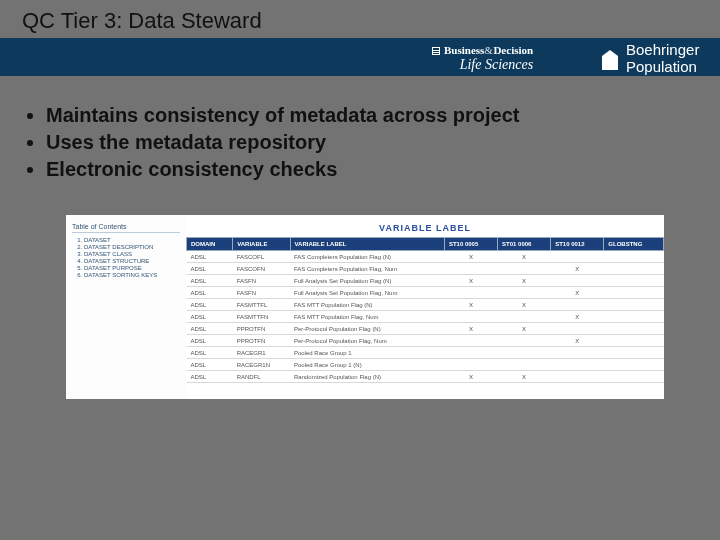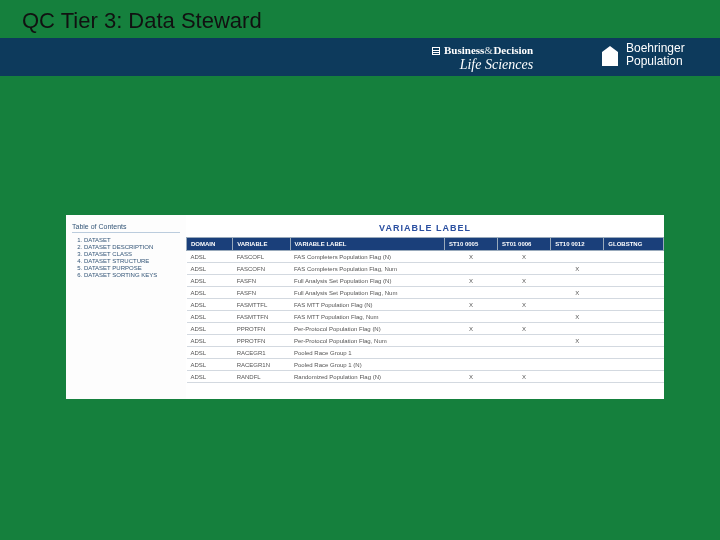--- a/index.html
+++ b/index.html
@@ -1,33 +1,33 @@
 <!DOCTYPE html>
 <html><head>
 <meta charset="utf-8">
 <style>
   * { box-sizing: border-box; margin: 0; padding: 0; }
   html, body { width: 720px; height: 540px; font-family: Arial, Helvetica, sans-serif; background: #fff; }
-  .slide { width: 720px; height: 540px; position: relative; background: #15803d; }
+  .slide { width: 720px; height: 540px; position: relative; background: #737373; }
   .header-band { position: absolute; top: 38px; left: 0; width: 720px; height: 38px; background: #0d3a5c; }
   .title { position: absolute; top: 8px; left: 22px; font-size: 22px; color: #111; }
   .title-underline { position: absolute; top: 38px; left: 20px; width: 250px; height: 1px; background: #888; }
   .logo1 { position: absolute; top: 44px; left: 432px; color: #fff; font-size: 11px; font-family: Georgia, serif; line-height: 1.1; }
   .logo1 .line1 { white-space: nowrap; }
   .logo1 .line1 .thin { font-weight: normal; opacity: .85; letter-spacing: .5px; }
   .logo1 .line1 .bold { font-weight: bold; }
   .logo1 .line2 { text-align: right; font-style: italic; font-size: 14px; margin-top: 1px; }
   .logo1 .sq { display: inline-block; width: 8px; height: 8px; border: 1px solid #fff; background: #0d3a5c; position: relative; margin-right: 4px; top: 1px; }
   .logo1 .sq::before, .logo1 .sq::after { content: ""; position: absolute; background: #fff; height: 1px; width: 6px; left: 0; }
   .logo1 .sq::before { top: 2px; }
   .logo1 .sq::after { top: 4px; }
   .logo2 { position: absolute; top: 42px; left: 600px; color: #fff; display: flex; align-items: center; gap: 6px; }
   .logo2 .icon { width: 20px; height: 22px; }
   .logo2 svg { fill: #fff; }
-  .logo2 .txt { font-size: 12px; line-height: 1.1; }
+  .logo2 .txt { font-size: 15px; line-height: 1.1; }
   .bullets { position: absolute; top: 104px; left: 26px; font-size: 20px; font-weight: bold; color: #111; }
   .bullets li { list-style: disc; margin-left: 20px; margin-bottom: 4px; }
   .shot { position: absolute; top: 215px; left: 66px; width: 598px; height: 184px; background: #fff; display: flex; font-size: 7px; color: #555; }
   .toc { width: 120px; padding: 8px 6px; background: #fdfdfd; }
   .toc-title { color: #357; border-bottom: 1px solid #bcd; padding-bottom: 2px; margin-bottom: 4px; }
   .toc ol { padding-left: 12px; }
   .toc li { margin-bottom: 1px; color: #357; font-size: 6px; }
   .tbl { flex: 1; padding: 0; }
   .tbl-title { text-align: center; color: #2a4fa0; font-weight: bold; letter-spacing: 1px; font-size: 9px; padding: 8px 0 4px; }
   table { border-collapse: collapse; width: 100%; font-size: 6px; }
@@ -57,20 +57,25 @@
       <svg viewBox="0 0 20 22">
           <path d="M2 22 L2 8 L10 2 L18 8 L18 22 Z M6 10 h8 v1 h-8z M6 13 h8 v1 h-8z M6 16 h8 v1 h-8z M6 19 h8 v1 h-8z"></path>
         </svg>
     </div>
     <div class="txt">
       <div>Boehringer</div>
       <div>Population</div>
     </div>
   </div>
 
+  <ul class="bullets">
+    <li>Maintains consistency of metadata across project</li>
+    <li>Uses the metadata repository</li>
+    <li>Electronic consistency checks</li>
+  </ul>
 
   <div class="shot">
     <div class="toc">
       <div class="toc-title">Table of Contents</div>
       <ol>
         <li>DATASET</li>
         <li>DATASET DESCRIPTION</li>
         <li>DATASET CLASS</li>
         <li>DATASET STRUCTURE</li>
         <li>DATASET PURPOSE</li>

